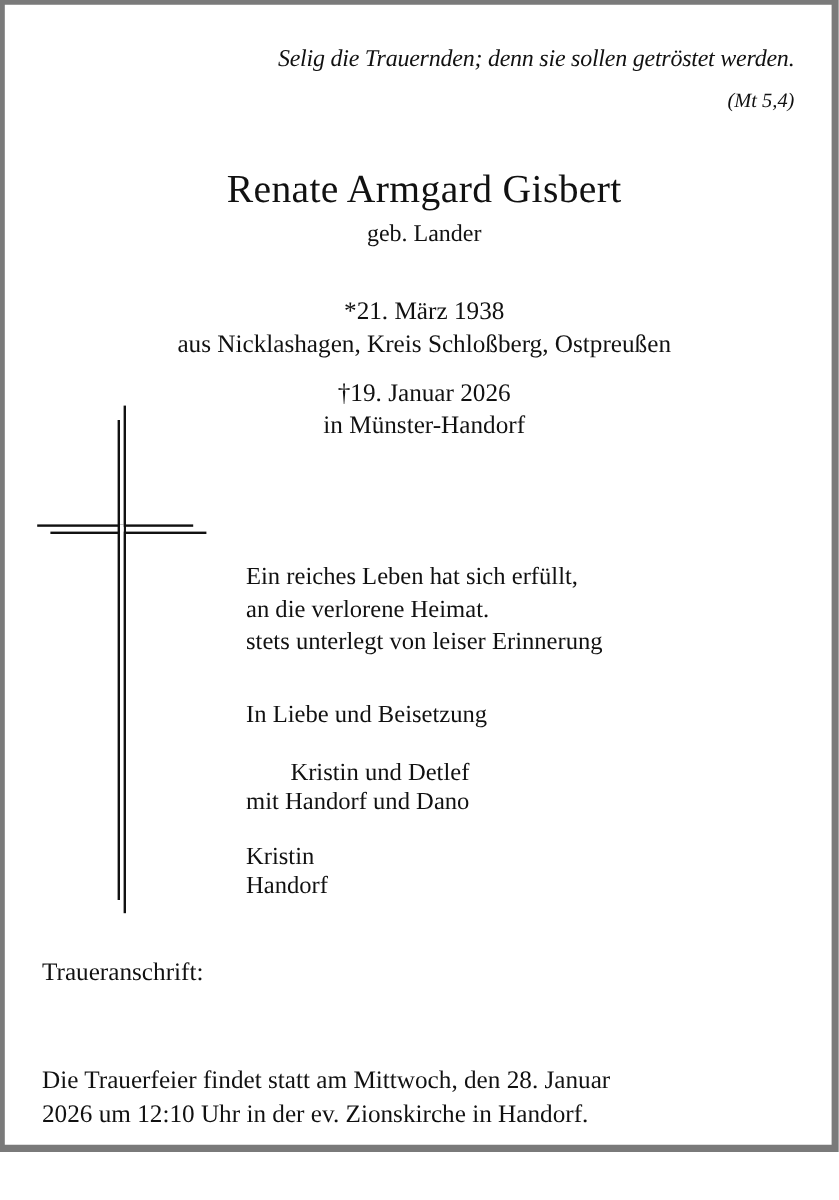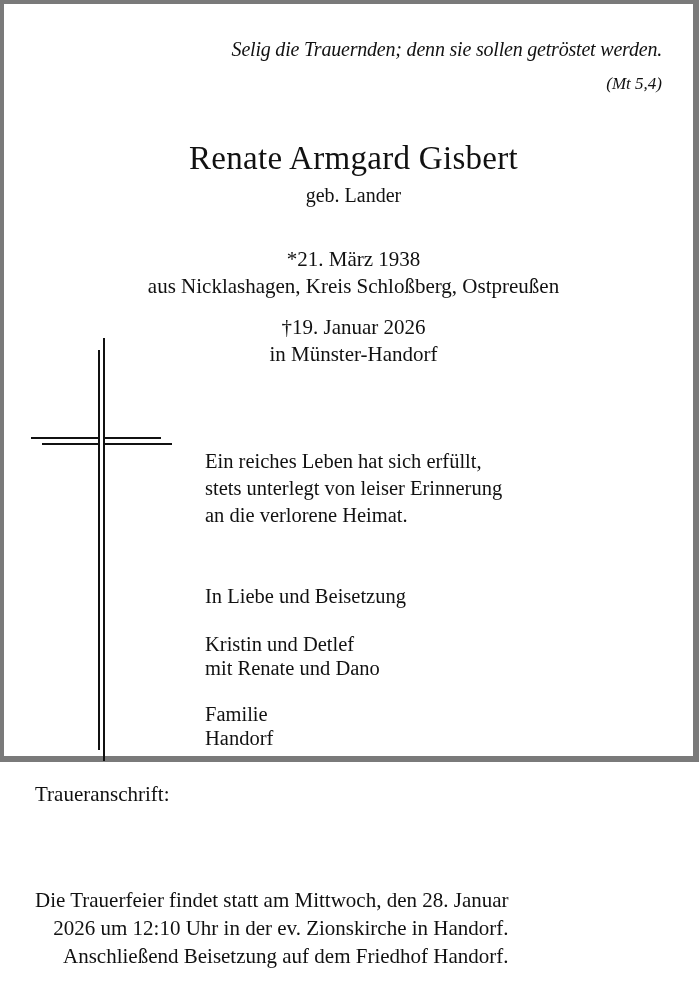--- a/index.html
+++ b/index.html
@@ -1,46 +1,46 @@
 <!DOCTYPE html>
 <html><head>
   <meta charset="utf-8">
   <style>
     html, body { margin: 0; padding: 0; background: #ffffff; }
     body { width: 699px; height: 1000px; position: relative; overflow: hidden; }
     .frame {
-      position: absolute; left: 0; top: 0; width: 699px; height: 762px;
+      position: absolute; left: 0; top: 0; width: 699px; height: 960px;
       box-sizing: border-box;
       border-top: 4px solid #7a7a7a; border-left: 4px solid #7a7a7a;
       border-right: 6px solid #7a7a7a; border-bottom: 6px solid #7a7a7a;
       background: #ffffff;
       padding-left: 24px;
     }
     .t { position: absolute; font-family: "Liberation Serif", "DejaVu Serif", serif; color: #111; white-space: nowrap; }
     .quote { right: 31px; top: 34px; font-size: 20px; font-style: italic; text-align: right; letter-spacing: -0.2px; }
     .ref { right: 31px; top: 70px; font-size: 17px; font-style: italic; text-align: center; }
     .center { left: 0; width: 699px; text-align: center; }
     .name { top: 136px; font-size: 33px; letter-spacing: 0.3px; }
     .nee { top: 180px; font-size: 20px; }
     .born { top: 243px; font-size: 21px; }
     .origin { top: 270px; font-size: 21px; }
     .died { top: 311px; font-size: 21px; }
     .deathplace { top: 338px; font-size: 21px; }
     .block { left: 201px; font-size: 20.5px; line-height: 27px; white-space: normal; }
-    .verse { top: 444px; }
+    .verse { top: 464px; }
     .verse div, .family div, .fam div { height: 27px; }
     .love { top: 579px; }
     .fam1 { top: 628px; line-height: 24px; }
-    .fam1 div { height: 24px; }
+    .fam1 div { height: 24px; text-align: right; }
     .fam2 { top: 698px; line-height: 24px; }
     .fam2 div { height: 24px; }
-    .addr { left: 31px; top: 776px; font-size: 21px; line-height: 28px; }
+    .addr { left: 31px; top: 792px; font-size: 21px; line-height: 28px; }
     .addr div { height: 28px; }
     .service { left: 31px; top: 882px; font-size: 21px; line-height: 28px; }
-    .service div { height: 28px; text-align: right; }
+    .service div { height: 28px; }
     .line { position: absolute; background: #111; }
   </style>
 </head>
 <body>
 
 <div class="frame">
 
   <div class="t quote">Selig die Trauernden; denn sie sollen getröstet werden.</div>
   <div class="t ref">(Mt 5,4)</div>
 
@@ -56,39 +56,38 @@
     <div class="line" style="left:99px;top:334px;width:2px;height:423px;"></div>
     <div class="line" style="left:94px;top:346px;width:2px;height:400px;"></div>
     <div class="line" style="left:27px;top:433px;width:130px;height:2px;"></div>
     <div class="line" style="left:38px;top:439px;width:130px;height:2px;"></div>
 
     <div style="position:absolute;left:96px;top:433px;width:3px;height:8px;background:#fff;"></div>
   </div>
 
   <div class="t block verse">
     <div>Ein reiches Leben hat sich erfüllt,</div>
+    <div>an die verlorene Heimat.</div>
     <div>stets unterlegt von leiser Erinnerung</div>
-    <div>an die verlorene Heimat.</div>
   </div>
 
   <div class="t block love">In Liebe und Beisetzung</div>
 
   <div class="t block fam1">
     <div>Kristin und Detlef</div>
-    <div>mit Renate und Dano</div>
+    <div>mit Handorf und Dano</div>
   </div>
 
   <div class="t block fam2">
-    <div>Familie</div>
+    <div>Kristin</div>
     <div>Handorf</div>
   </div>
 
   <div class="t addr">
     <div>Traueranschrift:</div>
   </div>
 
   <div class="t service">
     <div>Die Trauerfeier findet statt am Mittwoch, den 28. Januar</div>
     <div>2026 um 12:10 Uhr in der ev. Zionskirche in Handorf.</div>
-    <div>Anschließend Beisetzung auf dem Friedhof Handorf.</div>
   </div>
 
 </div>
 
 </body></html>

